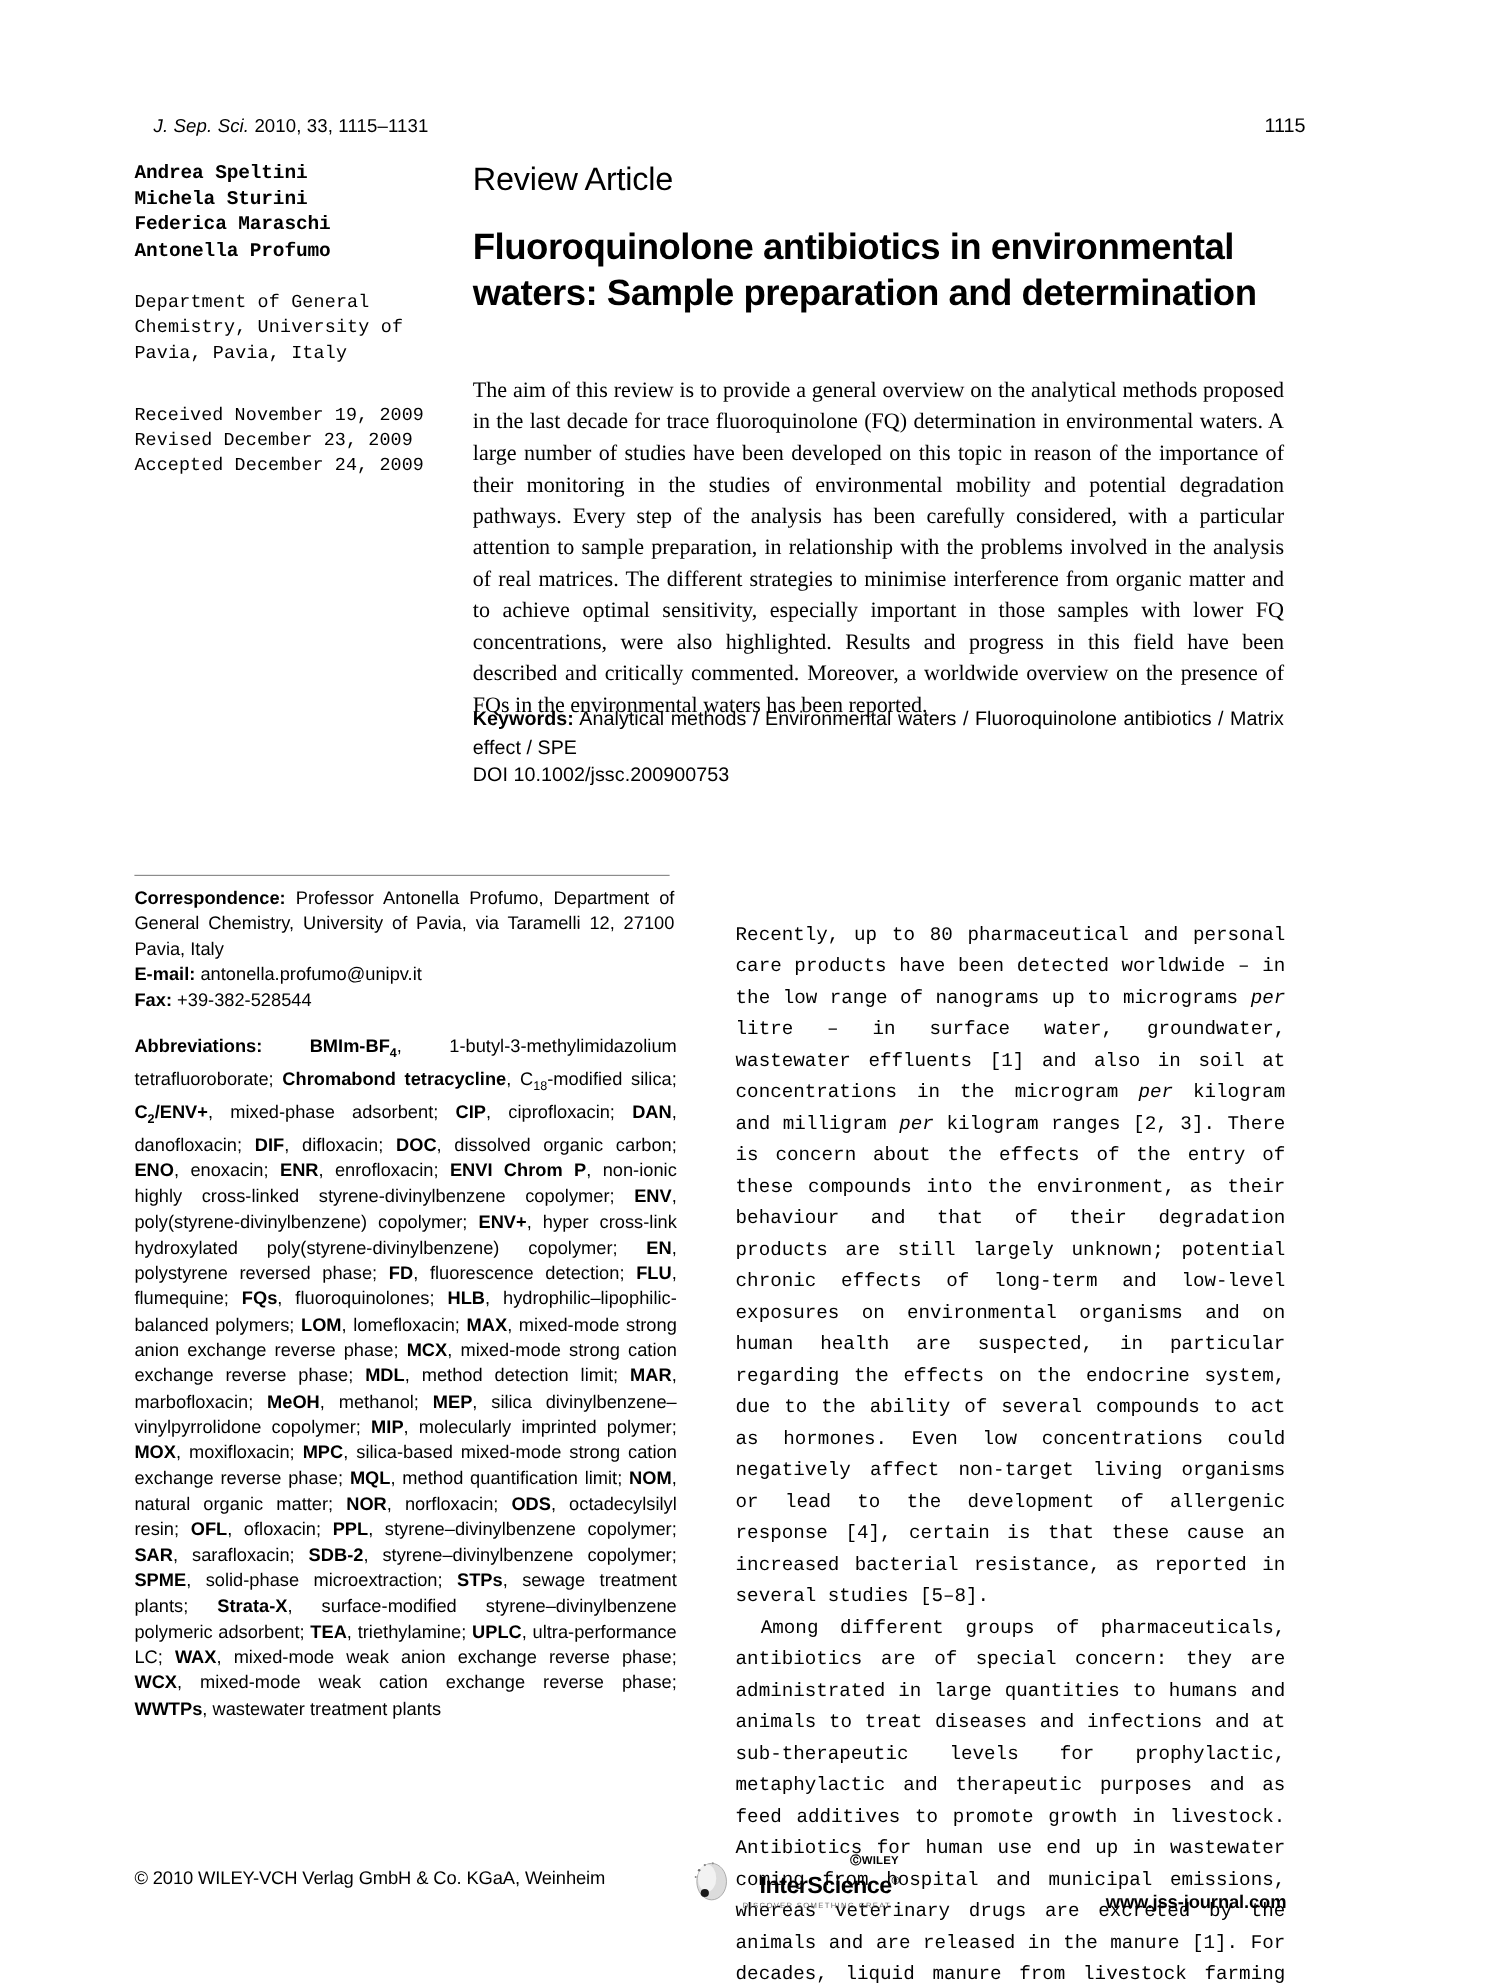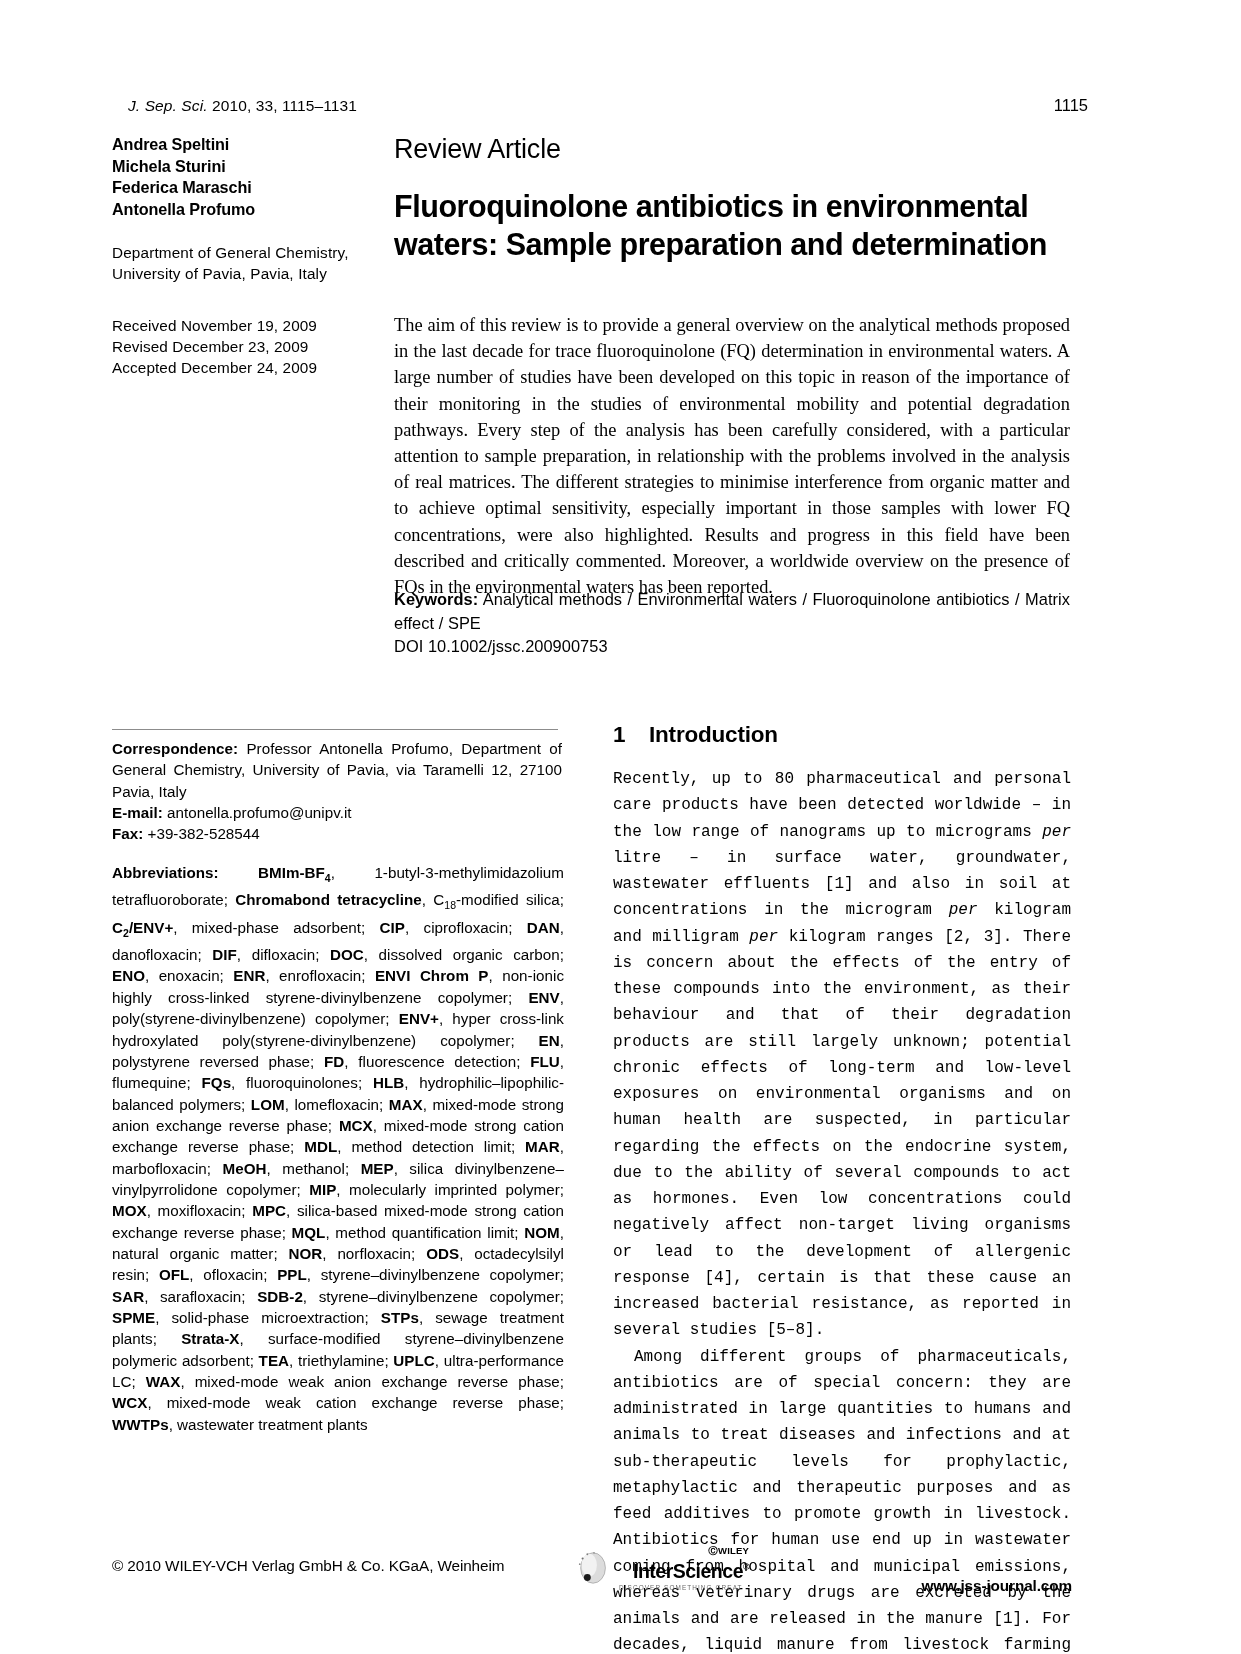--- a/index.html
+++ b/index.html
@@ -41,20 +41,21 @@
   .runhead-right {
     font-size: 16.5px;
   }
 
   
   .meta-col {
     position: absolute;
     left: 112px;
     top: 134px;
     width: 250px;
+    font-family: Liberation Mono, monospace;
   }
   .authors {
     font-weight: bold;
     font-size: 16.2px;
     line-height: 21.5px;
     letter-spacing: -0.1px;
   }
   .affiliation {
     margin-top: 22px;
     font-size: 15.3px;
@@ -282,23 +283,20 @@
   <div class="correspondence">
     <b>Correspondence:</b><span> Professor Antonella Profumo, Department of General Chemistry, University of Pavia, via Taramelli 12, 27100 Pavia, Italy</span><br>
     <b>E-mail:</b><span> antonella.profumo@unipv.it</span><br>
     <b>Fax:</b><span> +39-382-528544</span>
   </div>
 
   <div class="abbrev">
     <b>Abbreviations:</b>&nbsp;<span id="abbrev-list"><b>BMIm-BF<sub>4</sub></b>, 1-butyl-3-methylimidazolium tetrafluoroborate; <b>Chromabond tetracycline</b>, C<sub>18</sub>-modified silica; <b>C<sub>2</sub>/ENV+</b>, mixed-phase adsorbent; <b>CIP</b>, ciprofloxacin; <b>DAN</b>, danofloxacin; <b>DIF</b>, difloxacin; <b>DOC</b>, dissolved organic carbon; <b>ENO</b>, enoxacin; <b>ENR</b>, enrofloxacin; <b>ENVI Chrom P</b>, non-ionic highly cross-linked styrene-divinylbenzene copolymer; <b>ENV</b>, poly(styrene-divinylbenzene) copolymer; <b>ENV+</b>, hyper cross-link hydroxylated poly(styrene-divinylbenzene) copolymer; <b>EN</b>, polystyrene reversed phase; <b>FD</b>, fluorescence detection; <b>FLU</b>, flumequine; <b>FQs</b>, fluoroquinolones; <b>HLB</b>, hydrophilic–lipophilic-balanced polymers; <b>LOM</b>, lomefloxacin; <b>MAX</b>, mixed-mode strong anion exchange reverse phase; <b>MCX</b>, mixed-mode strong cation exchange reverse phase; <b>MDL</b>, method detection limit; <b>MAR</b>, marbofloxacin; <b>MeOH</b>, methanol; <b>MEP</b>, silica divinylbenzene–vinylpyrrolidone copolymer; <b>MIP</b>, molecularly imprinted polymer; <b>MOX</b>, moxifloxacin; <b>MPC</b>, silica-based mixed-mode strong cation exchange reverse phase; <b>MQL</b>, method quantification limit; <b>NOM</b>, natural organic matter; <b>NOR</b>, norfloxacin; <b>ODS</b>, octadecylsilyl resin; <b>OFL</b>, ofloxacin; <b>PPL</b>, styrene–divinylbenzene copolymer; <b>SAR</b>, sarafloxacin; <b>SDB-2</b>, styrene–divinylbenzene copolymer; <b>SPME</b>, solid-phase microextraction; <b>STPs</b>, sewage treatment plants; <b>Strata-X</b>, surface-modified styrene–divinylbenzene polymeric adsorbent; <b>TEA</b>, triethylamine; <b>UPLC</b>, ultra-performance LC; <b>WAX</b>, mixed-mode weak anion exchange reverse phase; <b>WCX</b>, mixed-mode weak cation exchange reverse phase; <b>WWTPs</b>, wastewater treatment plants</span>
   </div>
 
-  <div class="section-head">
-    <span class="num">1</span><span>Introduction</span>
-  </div>
 
   <div class="body-col">
     <p id="para-0">Recently, up to 80 pharmaceutical and personal care products have been detected worldwide – in the low range of nanograms up to micrograms <i>per</i> litre – in surface water, groundwater, wastewater effluents [1] and also in soil at concentrations in the microgram <i>per</i> kilogram and milligram <i>per</i> kilogram ranges [2, 3]. There is concern about the effects of the entry of these compounds into the environment, as their behaviour and that of their degradation products are still largely unknown; potential chronic effects of long-term and low-level exposures on environmental organisms and on human health are suspected, in particular regarding the effects on the endocrine system, due to the ability of several compounds to act as hormones. Even low concentrations could negatively affect non-target living organisms or lead to the development of allergenic response [4], certain is that these cause an increased bacterial resistance, as reported in several studies [5–8].</p>
     <p id="para-1">Among different groups of pharmaceuticals, antibiotics are of special concern: they are administrated in large quantities to humans and animals to treat diseases and infections and at sub-therapeutic levels for prophylactic, metaphylactic and therapeutic purposes and as feed additives to promote growth in livestock. Antibiotics for human use end up in wastewater coming from hospital and municipal emissions, whereas veterinary drugs are excreted by the animals and are released in the manure [1]. For decades, liquid manure from livestock farming and sewage sludge from wastewater treatment plants have been applied to agriculture fields as a sustainable principle of nutrient</p>
   </div>
 
   <div class="footer">
     <div class="copyright">© 2010 WILEY-VCH Verlag GmbH &amp; Co. KGaA, Weinheim</div>
     <div class="logo">
       <svg class="logo-orb" viewBox="0 0 40 40">

